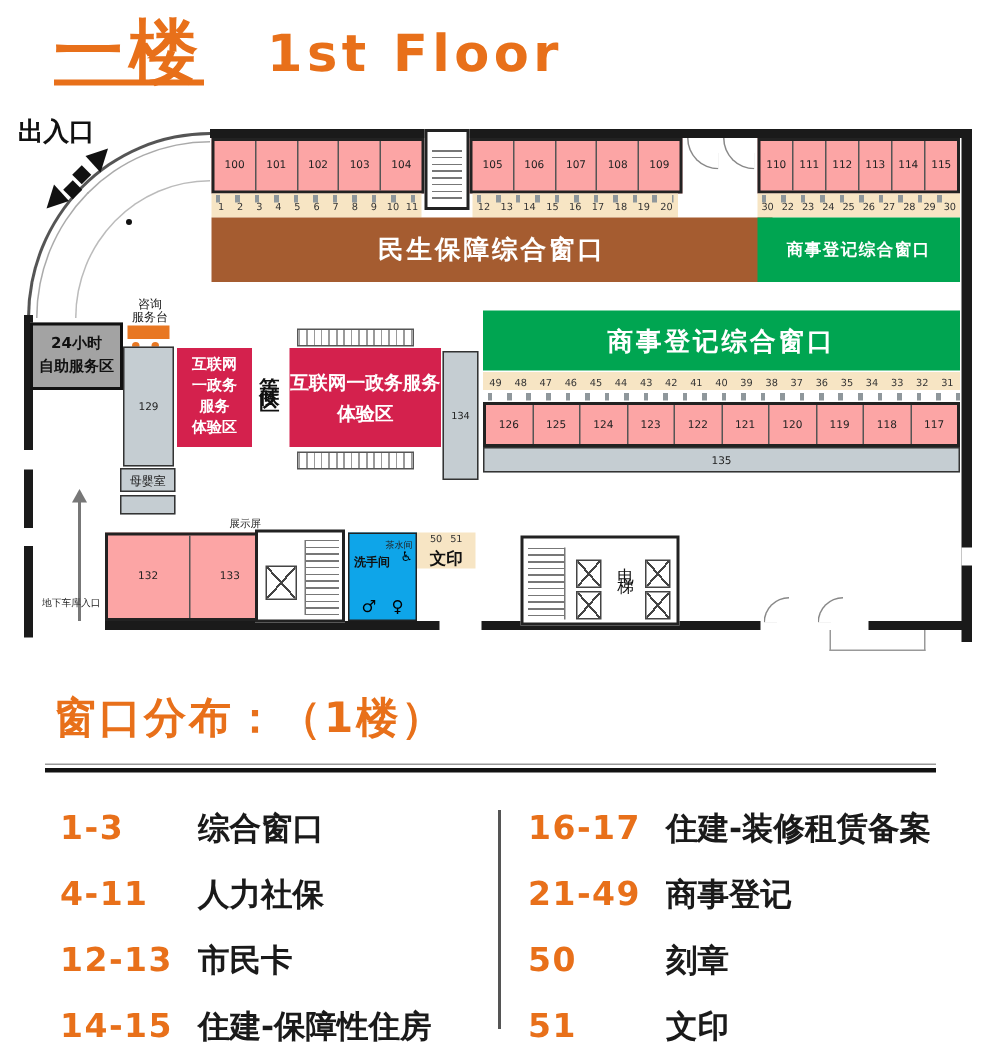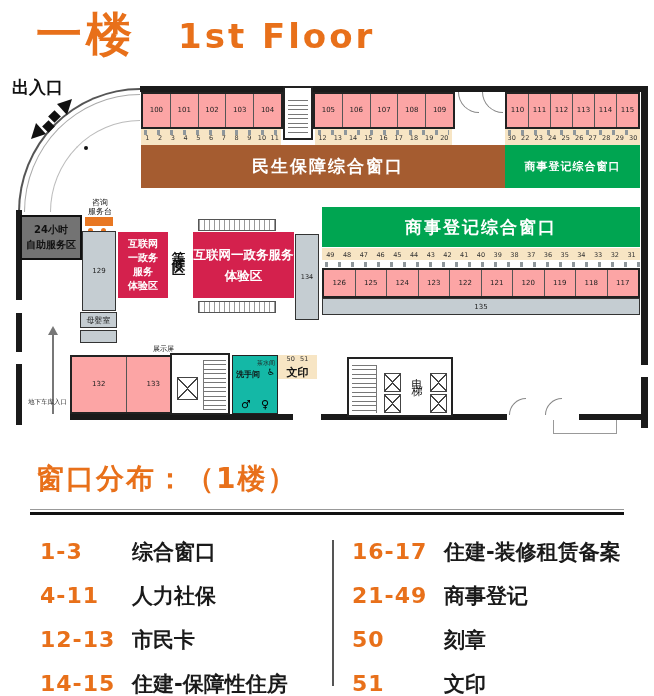--- a/index.html
+++ b/index.html
@@ -1,21 +1,21 @@
 <!DOCTYPE html>
 <html><head>
 <meta charset="utf-8">
 <style>
   * { margin:0; padding:0; box-sizing:border-box; }
   body { background:#fff; font-family:"DejaVu Sans","Liberation Sans",sans-serif; }
   #page { position:relative; width:654px; height:696px; background:#fff; overflow:hidden; }
   .abs { position:absolute; }
 
   
-  .title-zh { left:36px; top:4px; font-size:46px; font-weight:bold; color:#E8701A; letter-spacing:4px; }
+  .title-zh { left:36px; top:4px; font-size:46px; font-weight:bold; color:#E8701A; letter-spacing:4px;text-decoration:underline; }
   .title-en { left:178px; top:16px; font-size:34px; font-weight:bold; color:#E8701A; letter-spacing:3px; }
 
   
   .wall { background:#1a1a1a; }
   .room-row { display:flex; border:2px solid #222; background:#fca5a5; }
   .room-cell { flex:1; border-left:1px solid #555; display:flex; align-items:center; justify-content:center;
                font-size:7px; color:#222; line-height:1; }
   .room-cell:first-child { border-left:none; }
   .room-box { background:#C5CDD2; border:1.5px solid #333; display:flex; align-items:center; justify-content:center;
               font-size:7px; color:#222; }
@@ -36,21 +36,21 @@
   .arc-door { border-left:1px solid #888; border-bottom:1px solid #888; border-bottom-left-radius:100% 100%; }
   .arc-door-up { border-left:1px solid #888; border-top:1px solid #888; border-top-left-radius:100% 100%; }
 
   
   .curve-outer { left:18px; top:88px; width:122px; height:124px; border-top:2px solid #555; border-left:2px solid #555; border-top-left-radius:100% 100%; }
   .curve-inner { left:24px; top:94px; width:116px; height:118px; border-top:1px solid #aaa; border-left:1px solid #aaa; border-top-left-radius:100% 100%; }
   .curve-gate  { left:50px; top:120px; width:90px; height:92px; border-top:1px solid #bbb; border-left:1px solid #bbb; border-top-left-radius:100% 100%; }
   .pivot-dot { left:84px; top:146px; width:4px; height:4px; border-radius:50%; background:#111; }
 
   .entrance-label { left:12px; top:76px; font-size:17px; font-weight:bold; color:#111; }
-  .self-service { left:20px; top:215px; width:62px; height:45px; background:#737373; border:2.5px solid #111;
+  .self-service { left:20px; top:215px; width:62px; height:45px; background:#a3a3a3; border:2.5px solid #111;
                   display:flex; flex-direction:column; align-items:center; justify-content:center;
                   font-size:10px; font-weight:bold; color:#111; line-height:1.45; text-align:center; }
   .consult-label { left:80px; top:198px; width:40px; font-size:8px; color:#111; line-height:1.15; text-align:center; }
   .consult-desk { left:85px; top:217px; width:28px; height:9px; background:#E87722; }
   .desk-dot { width:5px; height:5px; border-radius:50%; background:#E87722; top:228px; }
   .waiting { left:170px; top:240px; writing-mode:vertical-rl; font-size:13.5px; font-weight:bold; color:#111; letter-spacing:6px; }
   .garage-arrow-line { left:52px; top:334px; width:2px; height:80px; background:#777; }
   .garage-arrow-head { left:48px; top:326px; width:0; height:0; border-left:5px solid transparent; border-right:5px solid transparent; border-bottom:9px solid #777; }
   .small-label { font-size:7px; color:#222; line-height:1.1; }
 
@@ -253,21 +253,21 @@
   <div class="abs room-row" style="left:70px; top:355px; width:112px; height:59px;">
       <div class="room-cell">132</div>
       <div class="room-cell">133</div>
     </div>
 
   <div class="abs" style="left:170px; top:353px; width:60px; height:62px; border:2px solid #222; background:#fff;">
     <div class="xbox" style="position:absolute; left:5px; top:22px; width:21px; height:23px;"></div>
     <div class="treads" style="position:absolute; left:31px; top:5px; width:23px; height:50px; border-left:1px solid #777;"></div>
   </div>
 
-  <div class="abs" style="left:232px; top:355px; width:46px; height:59px; border:1.5px solid #222; background:#14b8a6;">
+  <div class="abs" style="left:232px; top:355px; width:46px; height:59px; border:1.5px solid #222; background:#0ea5e9;">
     <div style="position:absolute; left:0; right:2px; top:3px; text-align:right; font-size:6px; color:#222;">茶水间</div>
     <div style="position:absolute; left:3px; top:13px; font-size:8px; font-weight:bold; color:#111;">洗手间</div>
     <span style="position:absolute; right:2px; top:11px; font-size:9px;">♿</span>
     <span style="position:absolute; left:8px; bottom:2px; font-size:11px;">♂</span>
     <span style="position:absolute; right:8px; bottom:2px; font-size:11px;">♀</span>
   </div>
 
   <div class="abs strip" style="left:278px; top:355px; width:39px; height:24px;">
     <div class="win-row" style="padding:1px 6px 0;">
         <div class="win-num">50</div>

